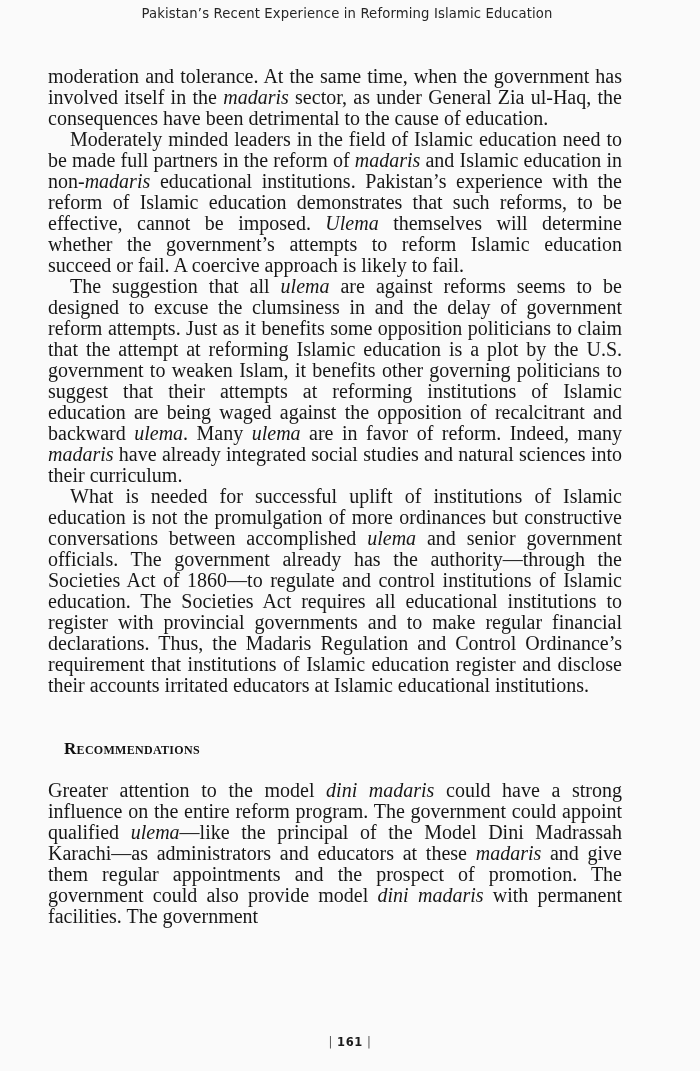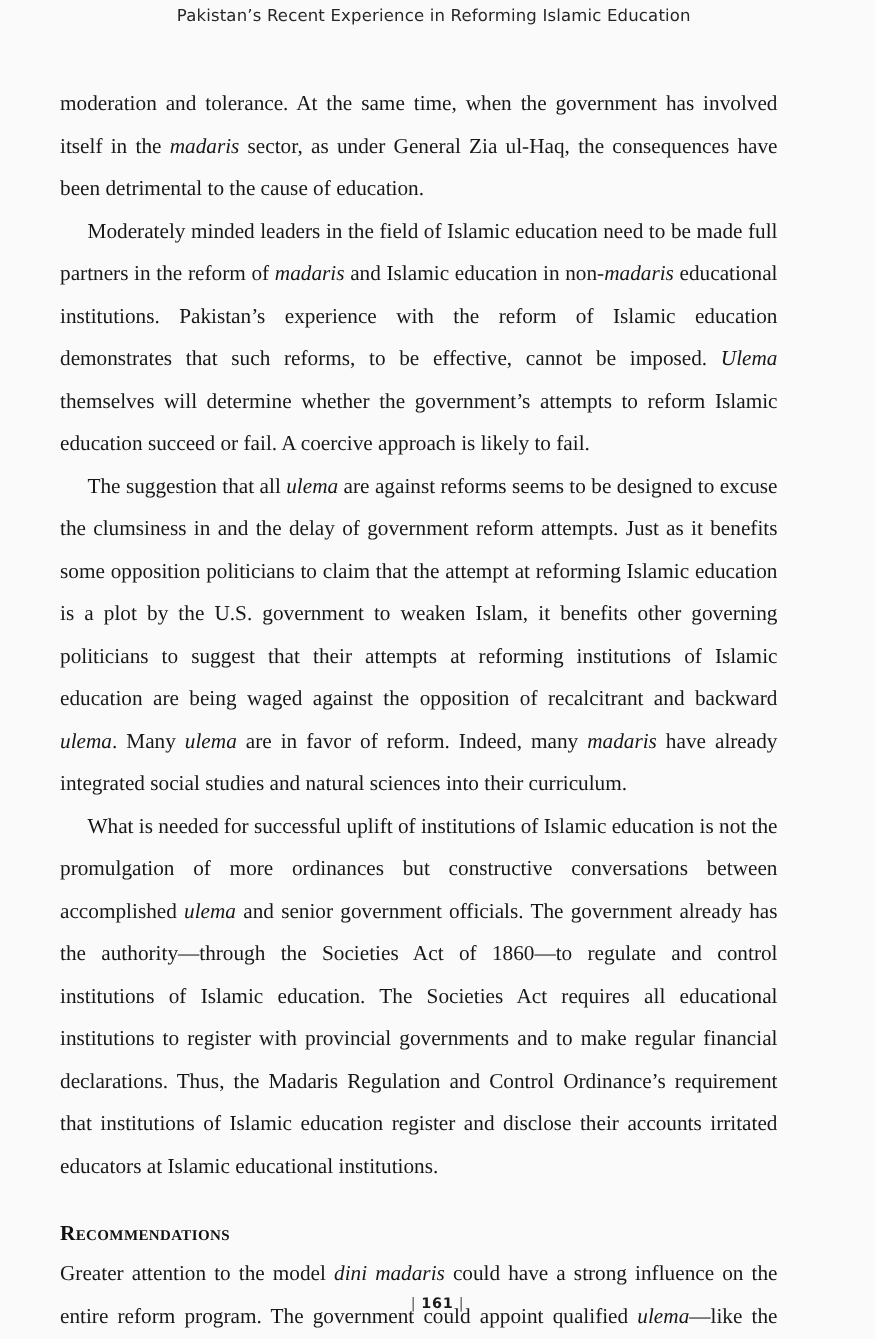--- a/index.html
+++ b/index.html
@@ -33,33 +33,33 @@
     white-space: nowrap;
   }
   .content {
     position: absolute;
     top: 66px;
     left: 48px;
     width: 574px;
   }
   p.body-par {
     margin: 0;
-    font-size: 17px;
-    line-height: 34px;
+    font-size: 20px;
+    line-height: 21px;
     text-align: justify;
     text-justify: inter-word;
     -webkit-hyphens: none;
     hyphens: none;
     color: #171717;
   }
   p.indent {
     text-indent: 22px;
   }
   .sec-heading {
-    margin: 0;
+    margin: 16px;
     padding-top: 25px;
     font-size: 17px;
     line-height: 24.55px;
     font-weight: bold;
     font-variant: small-caps;
     letter-spacing: 0.3px;
     color: #111;
   }
   .after-heading {
     padding-top: 2px;

